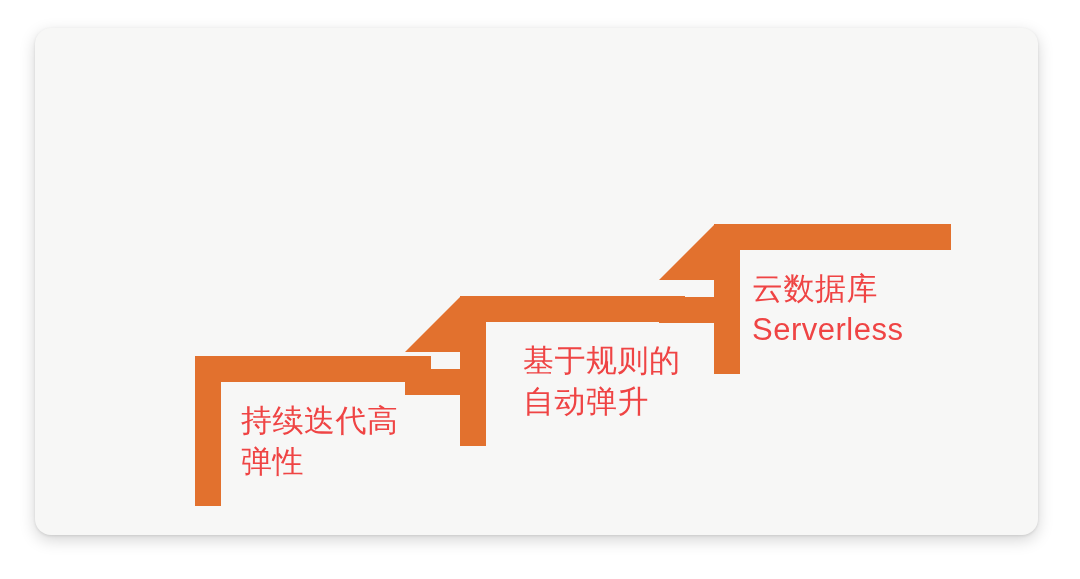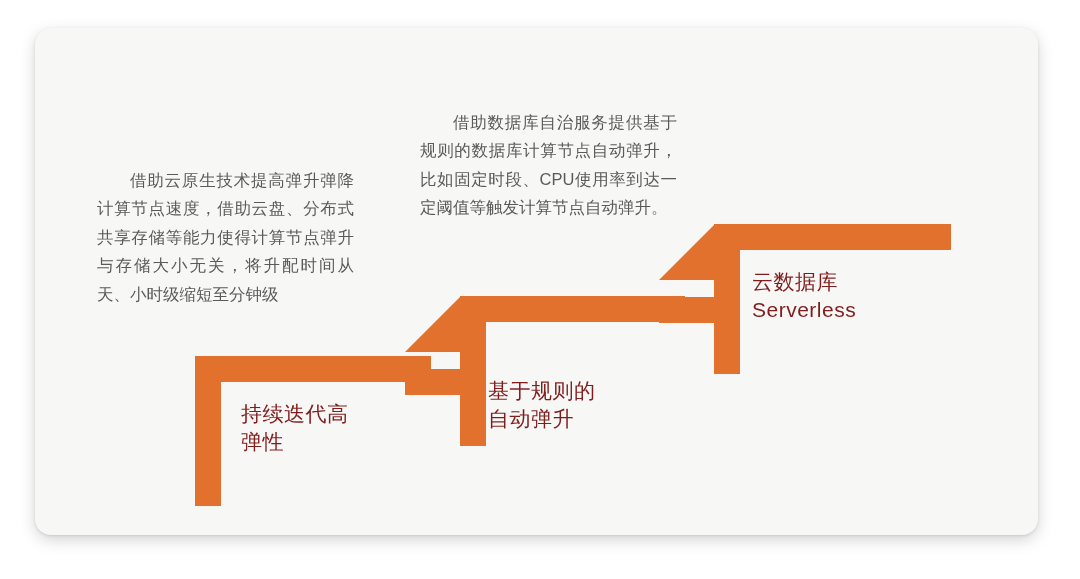--- a/index.html
+++ b/index.html
@@ -52,22 +52,22 @@
     clip-path: polygon(100% 0%, 100% 100%, 0% 100%);
   }
   .stub {
     position: absolute;
     background: #E2712E;
   }
 
   
   .step-title {
     position: absolute;
-    color: #7f1d1d;
-    font-size: 21px;
+    color: #ef4444;
+    font-size: 31px;
     line-height: 1.33;
     font-weight: 400;
     letter-spacing: 0.5px;
     white-space: pre-line;
   }
 
   
   .desc {
     position: absolute;
     color: #5a5a5a;
@@ -86,32 +86,30 @@
 
   <div id="card">
 
     <div class="step">
       <div class="bar-h" style="left:160px; top:328px; width:236px; height:26px;"></div>
       <div class="bar-v" style="left:160px; top:328px; width:26px; height:150px;"></div>
       <div class="step-title" style="left:206px; top:372px; width:230px;">持续迭代高
 弹性</div>
     </div>
 
-    <div class="desc" style="left:62px; top:138px; width:257px;">借助云原生技术提高弹升弹降计算节点速度，借助云盘、分布式共享存储等能力使得计算节点弹升与存储大小无关，将升配时间从天、小时级缩短至分钟级</div>
 
     <div class="step">
       <div class="tri" style="left:370px; top:268px; width:56px; height:56px;"></div>
       <div class="stub" style="left:370px; top:341px; width:56px; height:26px;"></div>
       <div class="bar-h" style="left:425px; top:268px; width:225px; height:26px;"></div>
       <div class="bar-v" style="left:425px; top:268px; width:26px; height:150px;"></div>
-      <div class="step-title" style="left:453px; top:312px; width:230px;margin-top:37px;">基于规则的
+      <div class="step-title" style="left:488px; top:312px; width:230px;">基于规则的
 自动弹升</div>
     </div>
 
-    <div class="desc" style="left:385px; top:80px; width:257px;">借助数据库自治服务提供基于规则的数据库计算节点自动弹升，比如固定时段、CPU使用率到达一定阈值等触发计算节点自动弹升。</div>
 
     <div class="step">
       <div class="tri" style="left:624px; top:196px; width:56px; height:56px;"></div>
       <div class="stub" style="left:624px; top:269px; width:56px; height:26px;"></div>
       <div class="bar-h" style="left:679px; top:196px; width:237px; height:26px;"></div>
       <div class="bar-v" style="left:679px; top:196px; width:26px; height:150px;"></div>
       <div class="step-title" style="left:717px; top:240px; width:240px;">云数据库
 Serverless</div>
     </div>
 

